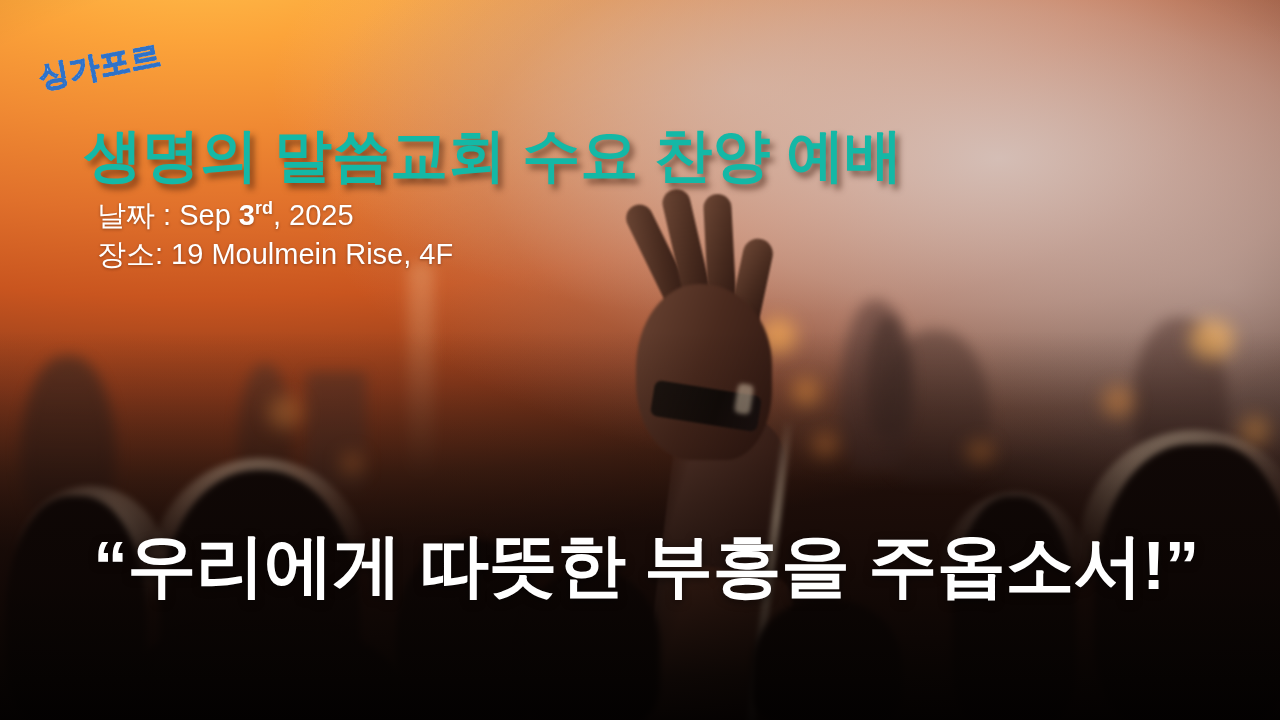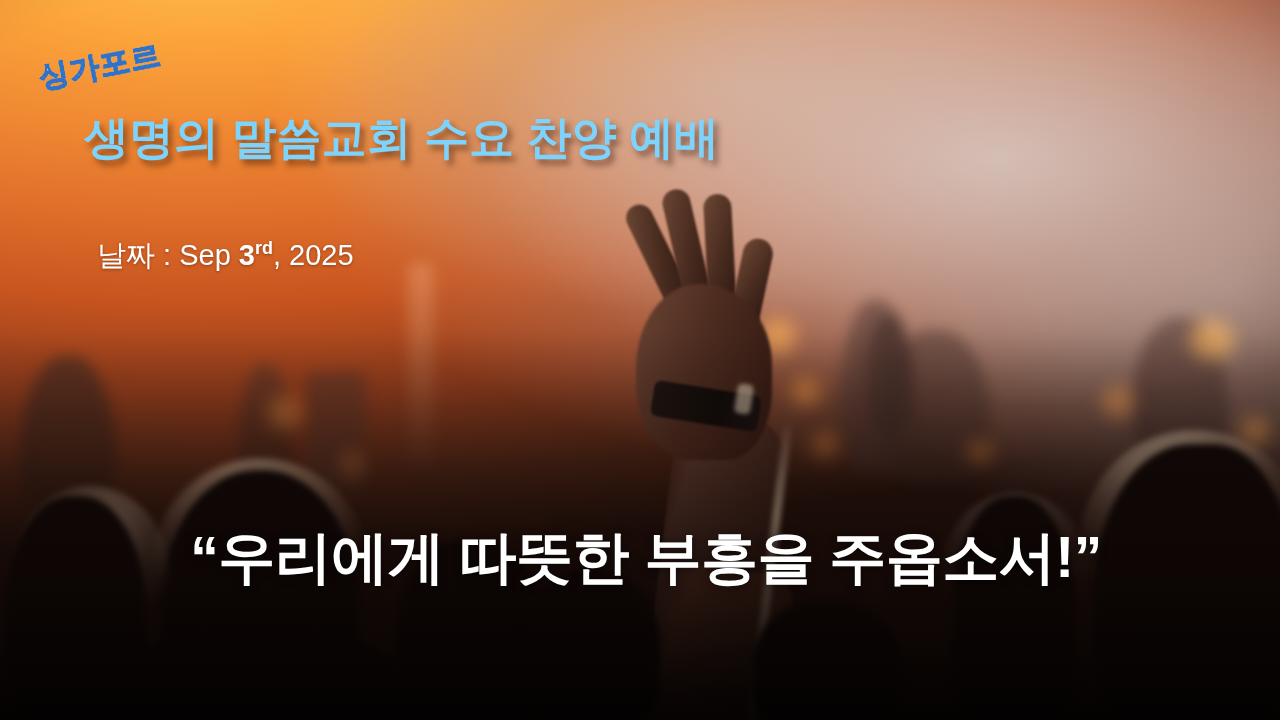--- a/index.html
+++ b/index.html
@@ -127,51 +127,51 @@
     background-size: 6px 6px;
     background-position: 0 0, 3px 3px;
     -webkit-text-stroke: 1.1px #2f72c8;
     white-space: nowrap;
   }
 
   .main-title {
     position: absolute;
     left: 84px;
     top: 78px;
-    font-size: 45px;
+    font-size: 58px;
     font-weight: 700;
-    color: #7dd3fc;
+    color: #14b8a6;
     letter-spacing: 0px;
     white-space: nowrap;
     text-shadow: 4px 5px 6px rgba(55,20,8,0.55);
   }
 
   .info-block {
     position: absolute;
     left: 97px;
     top: 196px;
     color: #ffffff;
     font-size: 29px;
     line-height: 1.33;
     text-shadow: 0 1px 3px rgba(60,22,10,0.45);
     white-space: nowrap;
   }
-  .info-line { display: block; margin-top: 40px; }
+  .info-line { display: block; }
   .info-line.indent { padding-left: 92px; }
   .ord-num { font-weight: 700; }
   .ord-suf { font-weight: 700; font-size: 0.62em; vertical-align: super; }
 
   .quote {
     position: absolute;
     left: 12px;
     right: 0;
     top: 520px;
     text-align: center;
     color: #ffffff;
-    font-size: 57px;
+    font-size: 69px;
     font-weight: 700;
     letter-spacing: -0.5px;
     white-space: nowrap;
     text-shadow: 0 2px 9px rgba(0,0,0,0.5);
   }
 </style>
 </head>
 <body>
 
 <div class="slide">
@@ -230,17 +230,18 @@
   <div class="head" style="left:752px;top:600px;width:150px;height:120px;border-radius:46% 46% 14% 14% / 54% 54% 22% 22%;"></div>
 
   <div class="bg-layer bg-vignette"></div>
 
   <div class="sg-tag">싱가포르</div>
 
   <h1 class="main-title">생명의 말씀교회 수요 찬양 예배</h1>
 
   <div class="info-block">
     <span class="info-line"><span>날짜 : Sep </span><span class="ord-num">3</span><span class="ord-suf">rd</span><span>, 2025</span></span>
+    <span class="info-line">장소: 19 Moulmein Rise, 4F</span>
   </div>
 
   <div class="quote">“우리에게 따뜻한 부흥을 주옵소서!”</div>
 
 </div>
 
 </body></html>

